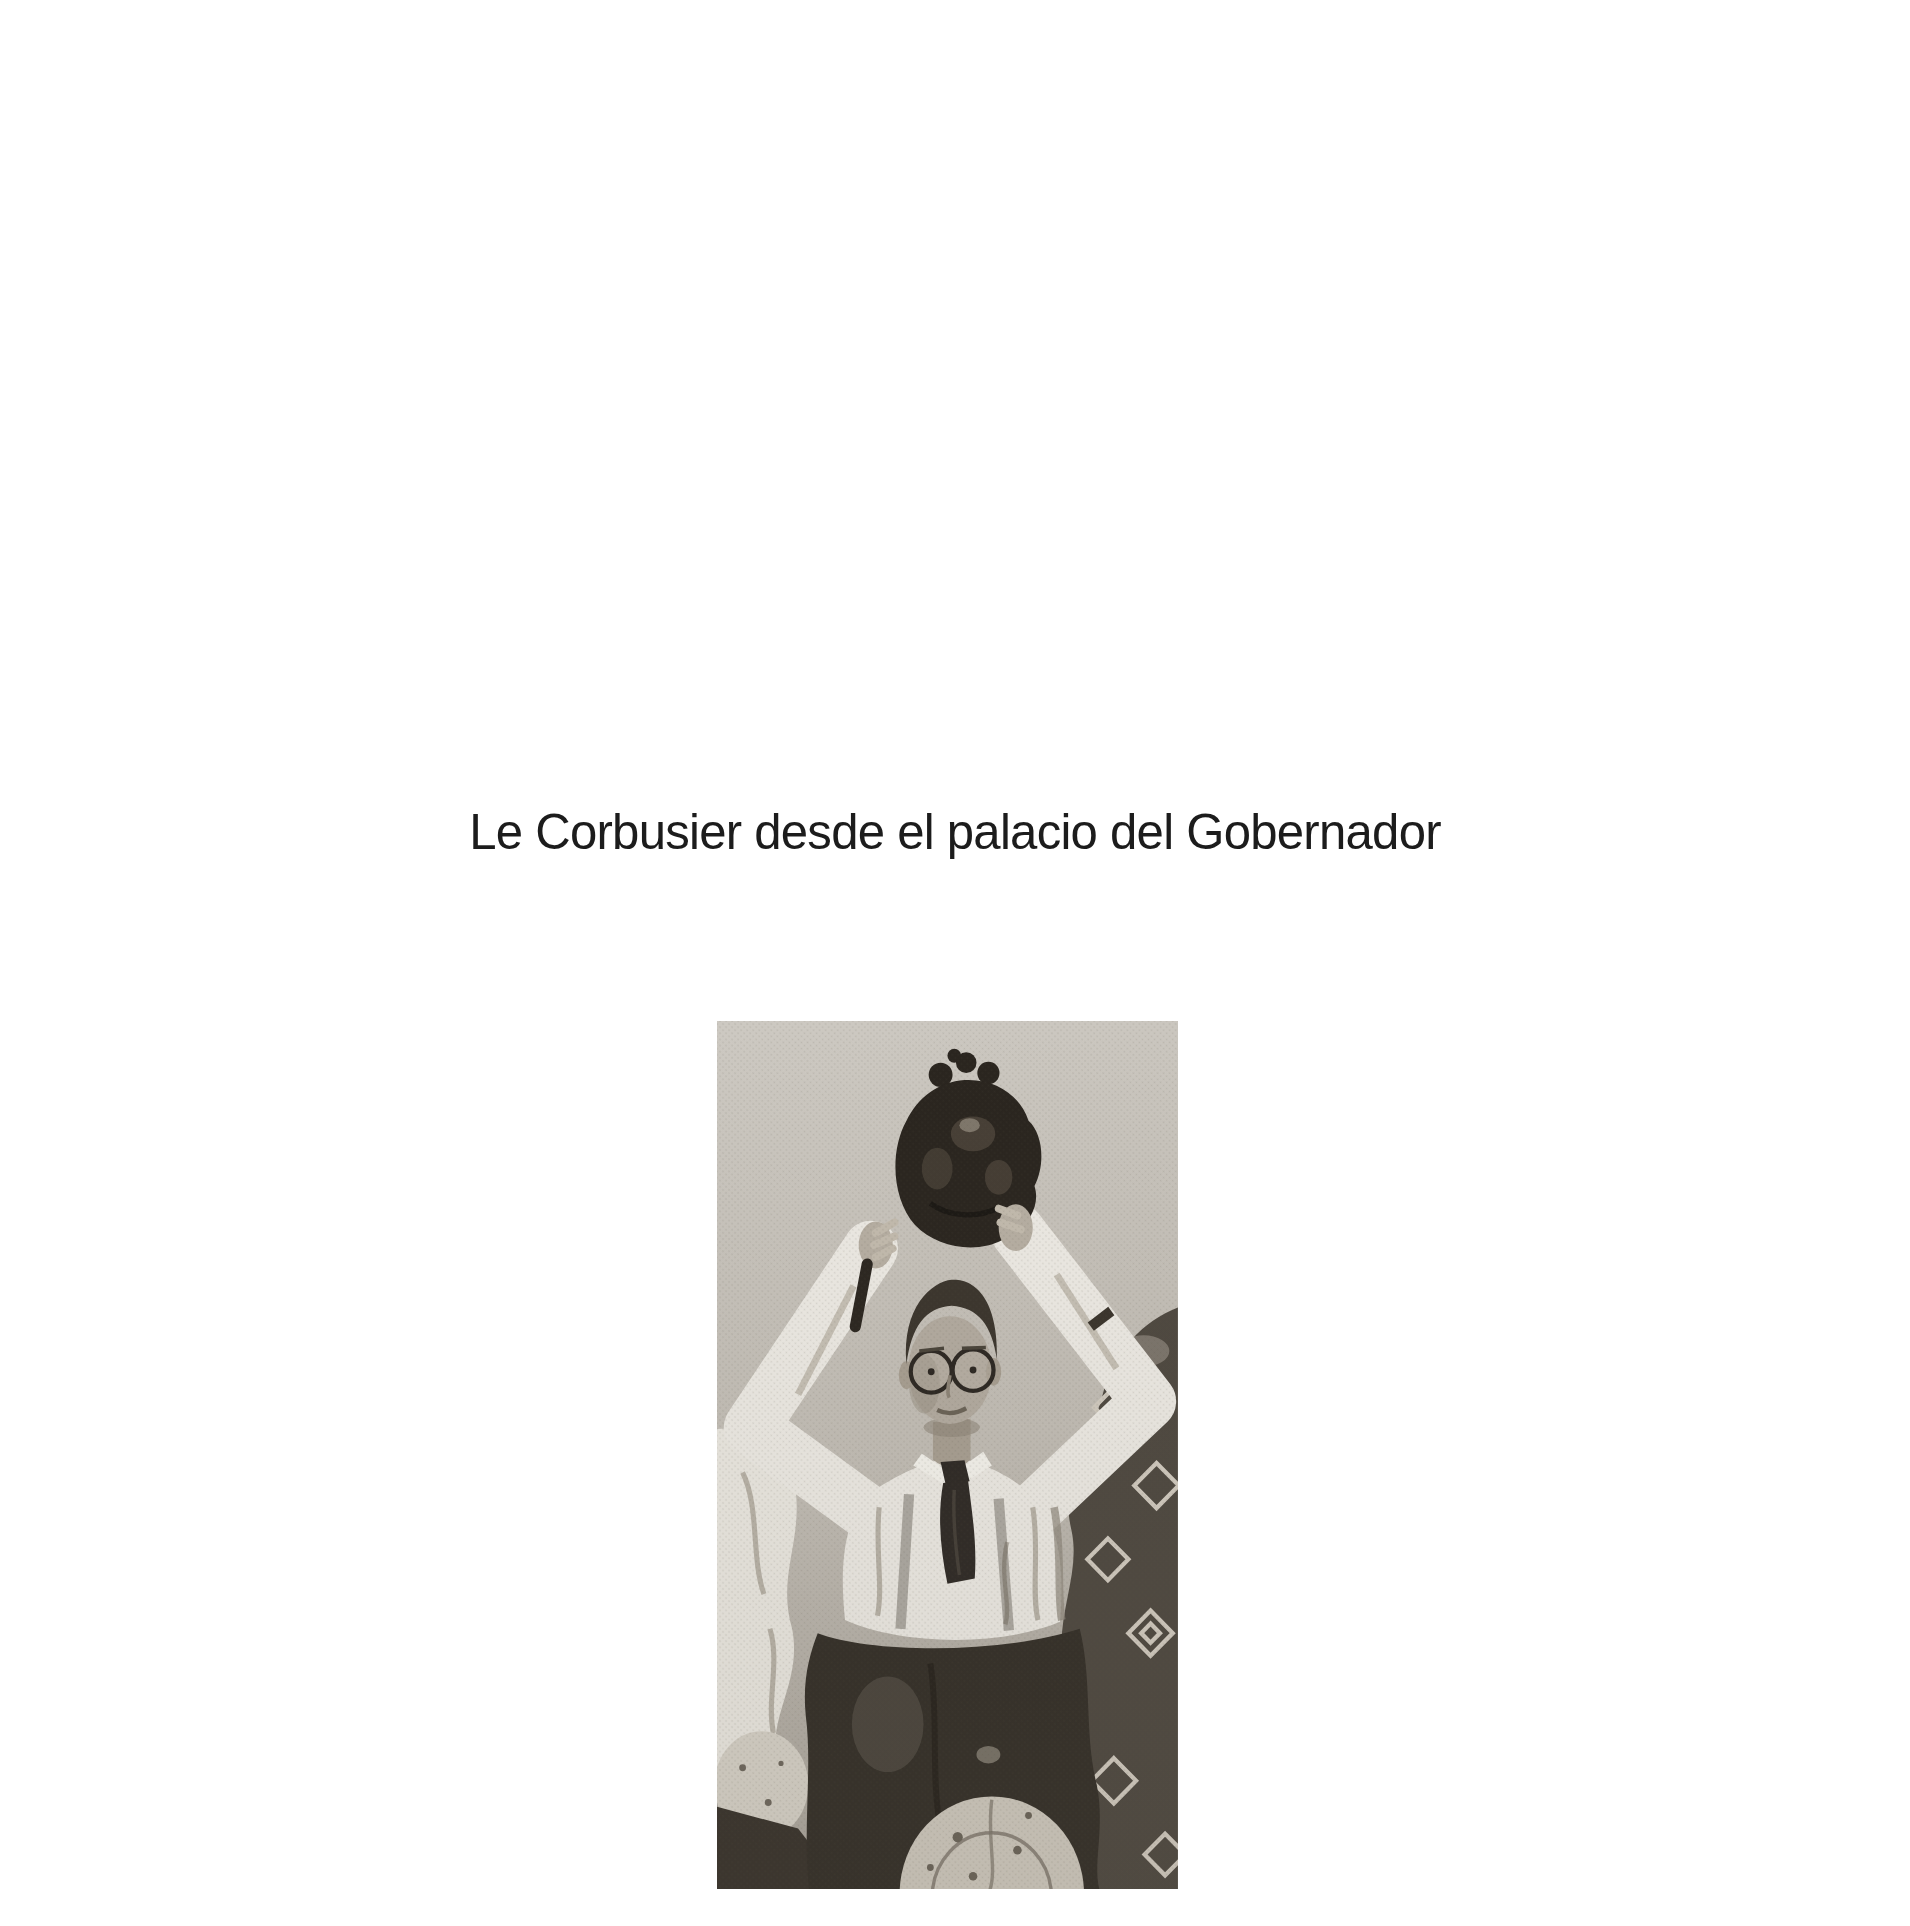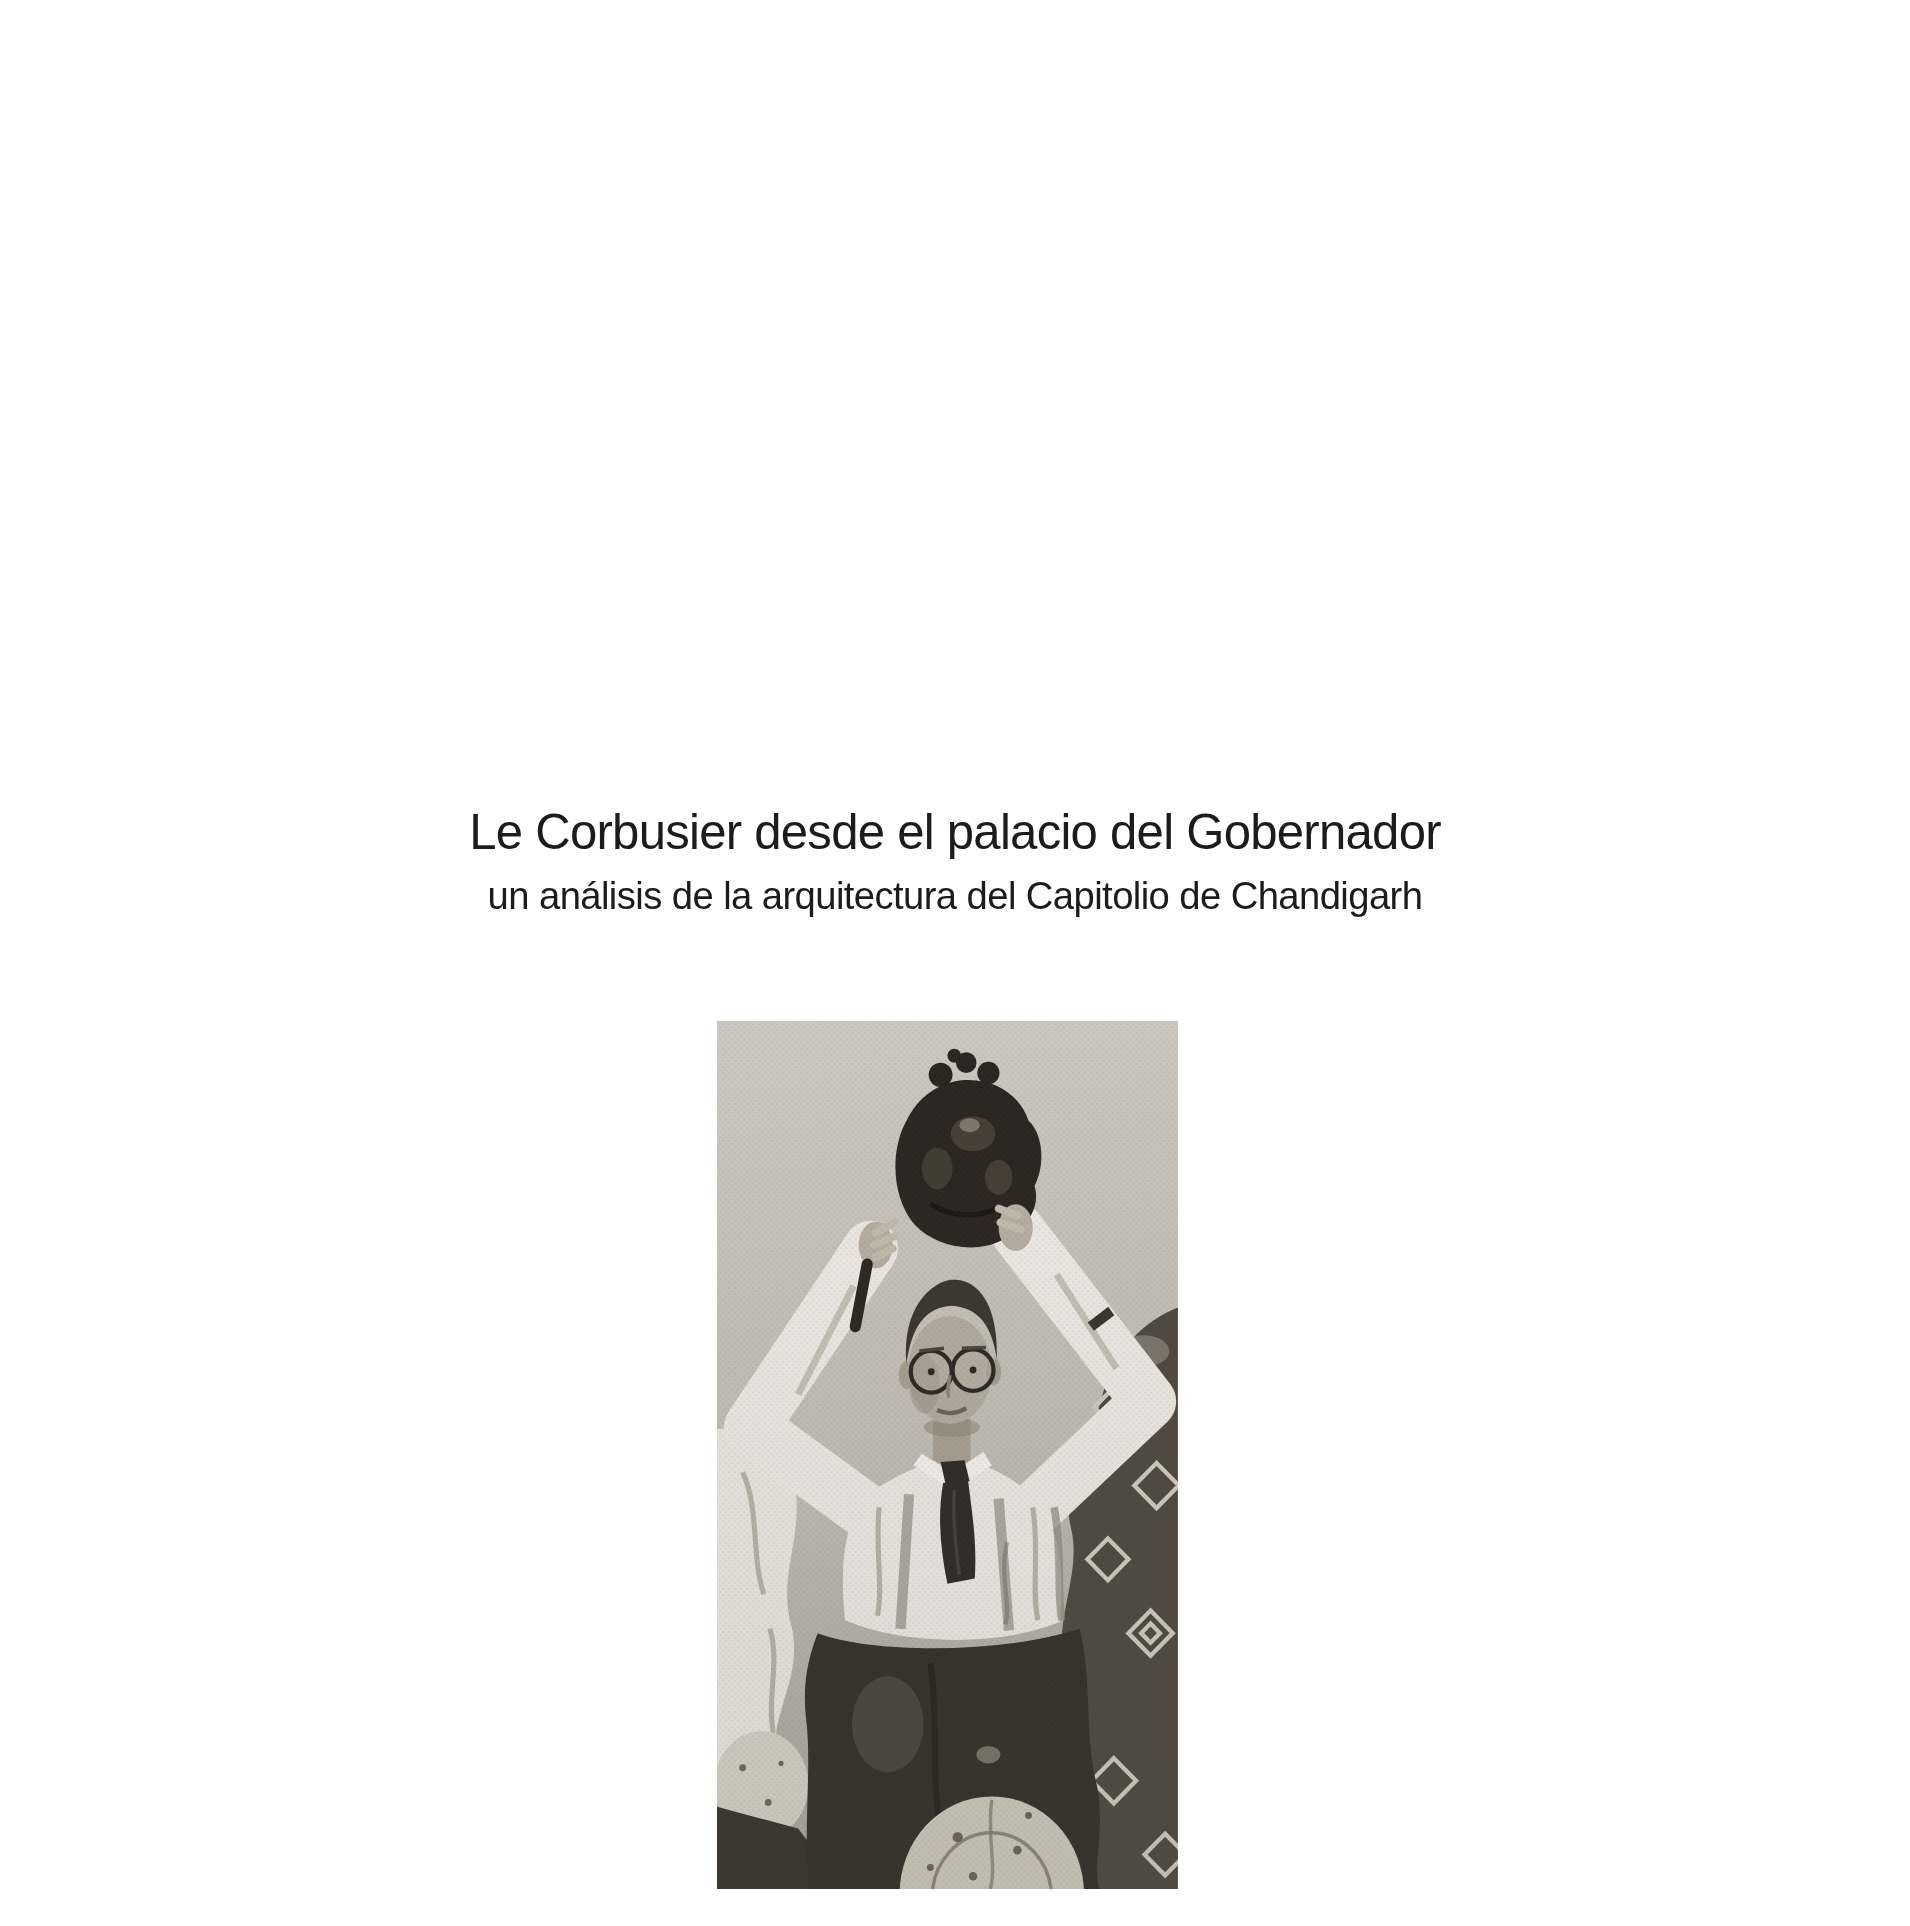--- a/index.html
+++ b/index.html
@@ -41,21 +41,20 @@
     background:var(--photo-background);
   }
   .photo svg{width:100%;height:100%;display:block;}
 </style>
 <title>Le Corbusier desde el palacio del Gobernador</title></head>
 <body>
 
 <div class="page">
 
   <h1 class="line title">Le Corbusier desde el palacio del Gobernador</h1>
-  <h2 class="line subtitle">un análisis de la arquitectura del Capitolio de Chandigarh</h2>
 
   <figure class="photo" role="img" aria-label="Black-and-white halftone photograph: young man with round glasses, white shirt and dark tie, both arms raised holding a dark sculpted mask above his head; white-clad figure at left, patterned fabric at right, straw hat below">
     <svg viewBox="0 0 540 1000" preserveAspectRatio="none">
       <defs>
         <linearGradient id="bgg" x1="0" y1="0" x2="0.12" y2="1">
           <stop offset="0" stop-color="#cdc9c2"></stop>
           <stop offset="0.55" stop-color="#c2bdb5"></stop>
           <stop offset="1" stop-color="#aaa49b"></stop>
         </linearGradient>
         <linearGradient id="vign" x1="0" y1="0" x2="0" y2="1">

